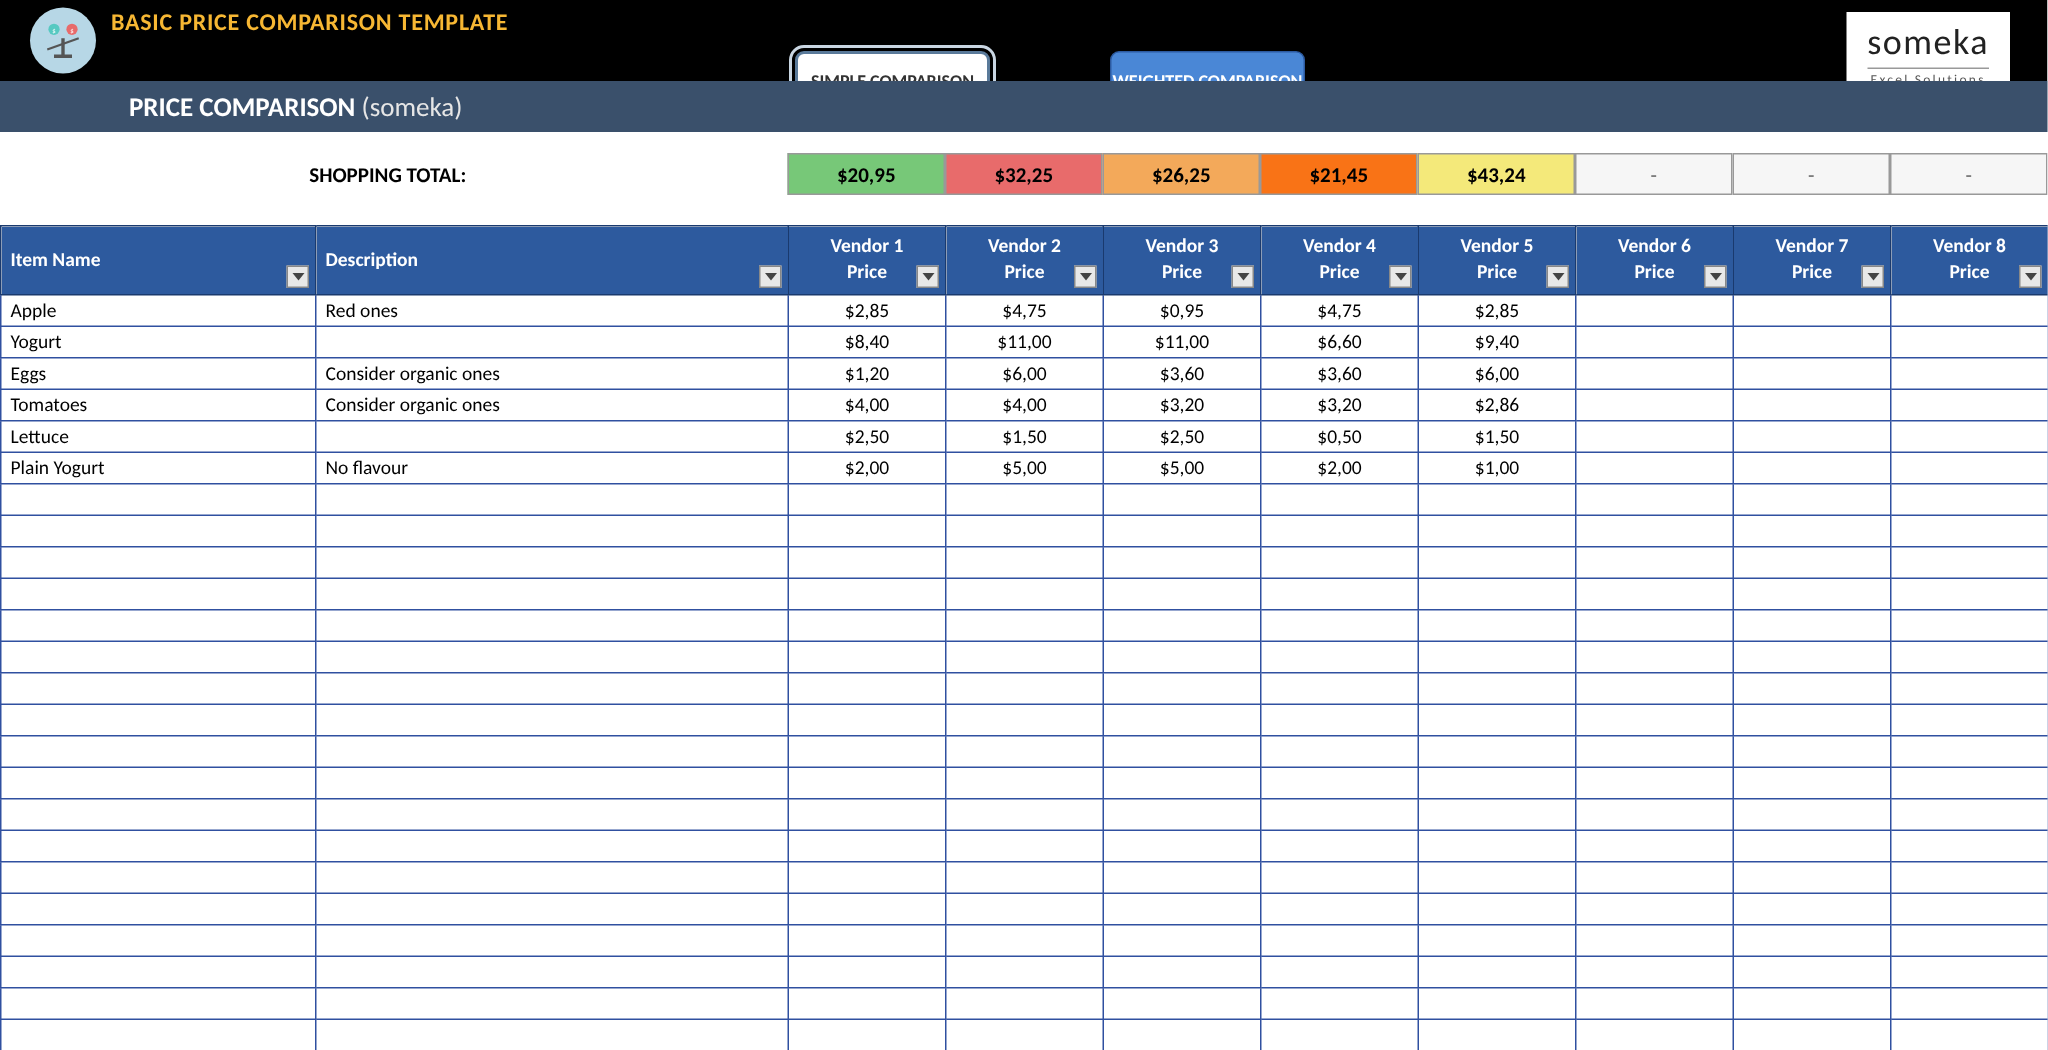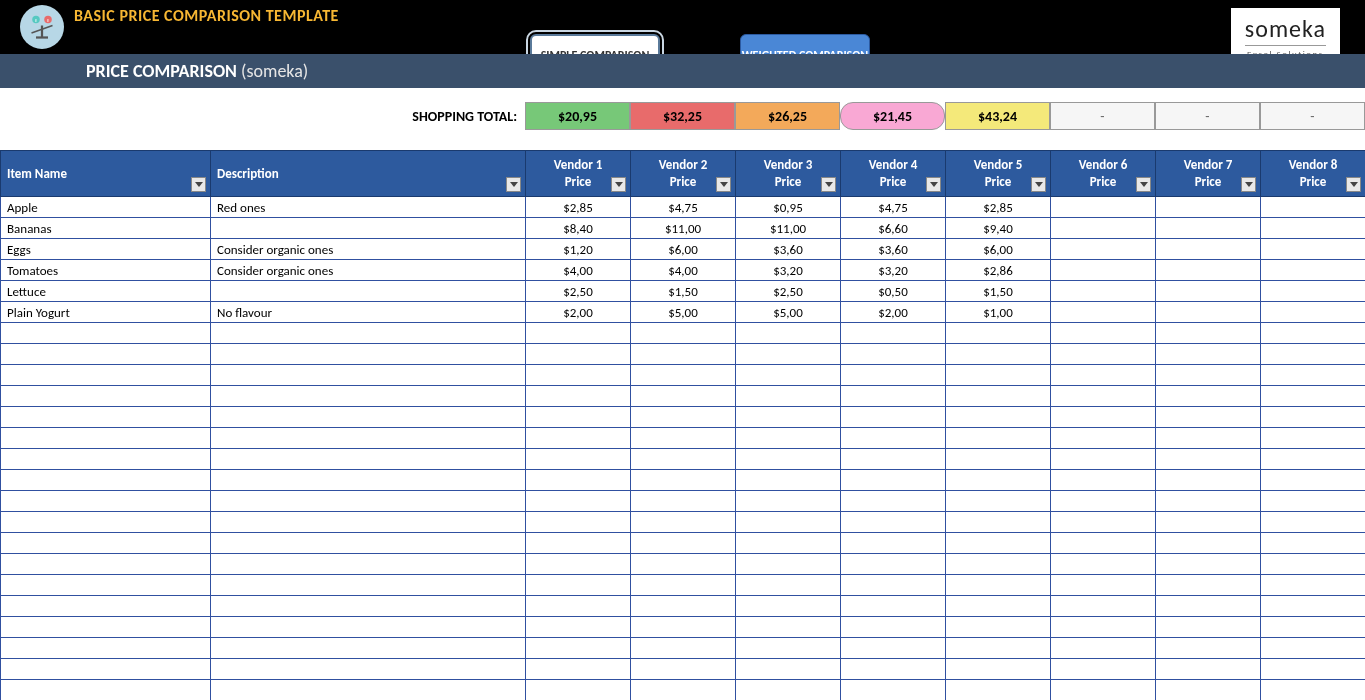--- a/index.html
+++ b/index.html
@@ -19,24 +19,24 @@
   .tab.simple { background:#fff; color:#333; border:2px solid #5a7a9a; outline:2px solid #c9d6e2; outline-offset:2px;}
   .tab.weighted { background:#4a87d6; color:#fff; border:1px solid #2c5aa0;}
   .brand { position:absolute; right:25px; top:8px; background:#fff; padding:6px 14px 2px 14px; text-align:center;}
   .brand .main { font-size:24px; font-weight:300; letter-spacing:1px; color:#222;}
   .brand .sub  { font-size:9px; letter-spacing:1.5px; color:#555; border-top:1px solid #999; margin-top:2px; padding-top:2px;}
 
   .sheet { margin-top: 48px; }
 
   
   .total-row { display:flex; align-items:center; height:28px; margin-top:18px;}
-  .total-label { width:559px; text-align:right; font-weight:bold; font-size:14px; padding-right:8px;}
+  .total-label { width:559px; text-align:center; font-weight:bold; font-size:14px; padding-right:8px;}
   .total-cell { width:105px; height:28px; border:1px solid #999; display:flex; align-items:center; justify-content:center; font-weight:bold; font-size:14px;}
   .c-green{background:#77c878;} .c-red{background:#e86b6b;} .c-orange{background:#f3a95a;}
-  .c-lgreen{background:#f9a8d4;border-radius:13px;} .c-yellow{background:#f4e97a;} .c-grey{background:#f6f6f6; color:#666; font-weight:normal;}
+  .c-lgreen{background:#f97316;} .c-yellow{background:#f4e97a;} .c-grey{background:#f6f6f6; color:#666; font-weight:normal;}
 
   .spacer { height:20px; }
 
   
   table { border-collapse: collapse; width:100%; table-layout:fixed;}
   th { background:#2d5a9e; color:#fff; font-weight:bold; font-size:13px; height:46px; border:1px solid #1a3a6e; position:relative; padding:4px 6px; text-align:left; vertical-align:middle;}
   th.vendor { text-align:center; line-height:1.25;}
   .filter { position:absolute; right:4px; bottom:4px; width:15px; height:15px; background:#e8e8e8; border:1px solid #888; display:flex; align-items:center; justify-content:center; cursor:pointer;}
   .filter::after{content:""; border-left:4px solid transparent; border-right:4px solid transparent; border-top:5px solid #444;}
   td { border:1px solid #3050a0; height:21px; padding:1px 6px; font-size:13px; background:#fff;}
@@ -138,21 +138,21 @@
           <td class="price">$2,85</td>
           <td class="price">$4,75</td>
           <td class="price">$0,95</td>
           <td class="price">$4,75</td>
           <td class="price">$2,85</td>
           <td class="price"></td>
           <td class="price"></td>
           <td class="price"></td>
         </tr>
         <tr>
-          <td>Bananas</td>
+          <td>Yogurt</td>
           <td></td>
           <td class="price">$8,40</td>
           <td class="price">$11,00</td>
           <td class="price">$11,00</td>
           <td class="price">$6,60</td>
           <td class="price">$9,40</td>
           <td class="price"></td>
           <td class="price"></td>
           <td class="price"></td>
         </tr>

